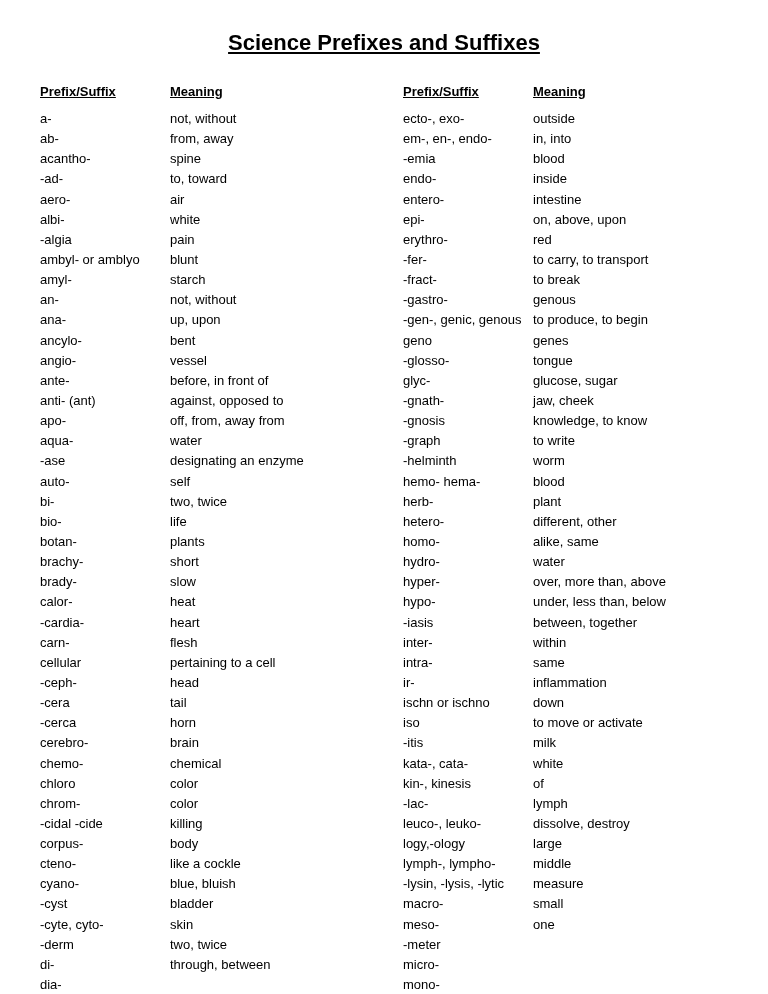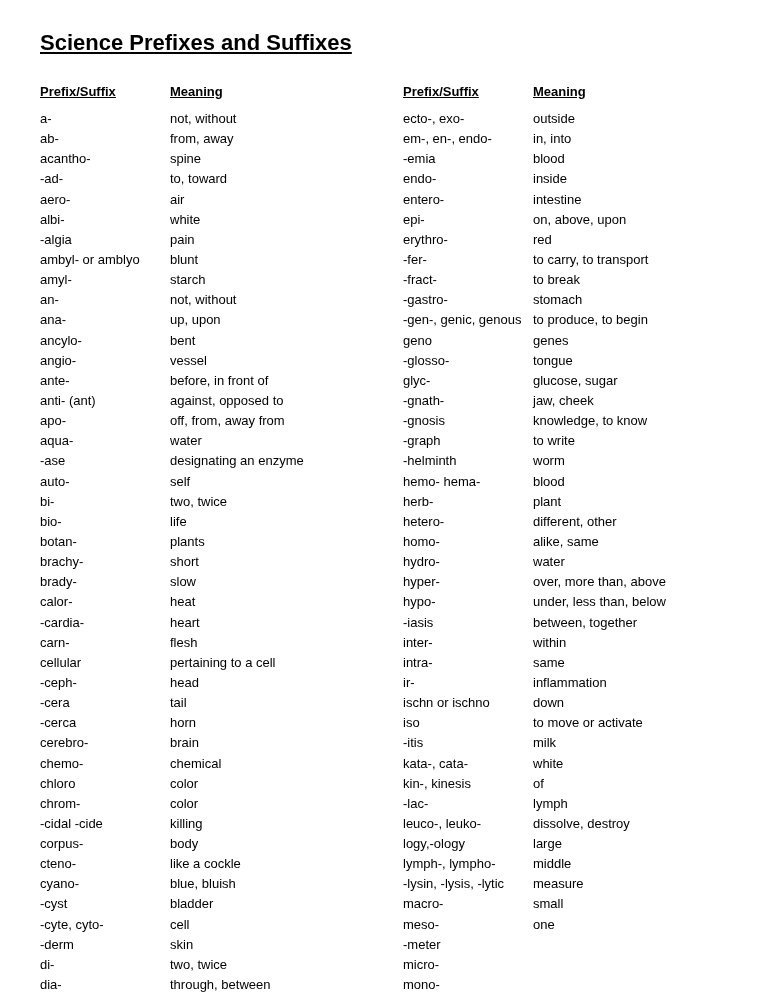--- a/index.html
+++ b/index.html
@@ -4,21 +4,21 @@
   <style>
     * { margin: 0; padding: 0; box-sizing: border-box; }
     body {
       background: #fff;
       font-family: Arial, sans-serif;
       font-size: 13px;
       color: #000;
       padding: 30px 40px;
     }
     h1 {
-      text-align: left;
+      text-align: center;
       font-size: 22px;
       font-weight: bold;
       text-decoration: underline;
       margin-bottom: 28px;
     }
     .col-header {
       font-weight: bold;
       text-decoration: underline;
       margin-bottom: 10px;
       font-size: 13px;
@@ -144,21 +144,20 @@
           <div class="entry">horn</div>
           <div class="entry">brain</div>
           <div class="entry">chemical</div>
           <div class="entry">color</div>
           <div class="entry">color</div>
           <div class="entry">killing</div>
           <div class="entry">body</div>
           <div class="entry">like a cockle</div>
           <div class="entry">blue, bluish</div>
           <div class="entry">bladder</div>
-          <div class="entry">cell</div>
           <div class="entry">skin</div>
           <div class="entry">two, twice</div>
           <div class="entry">through, between</div>
         </div>
     </div>
   </div>
 
   <div class="right-section">
     <div class="prefix-col">
       <div class="col-header">Prefix/Suffix</div>
@@ -214,21 +213,21 @@
       <div id="right-meaning-entries">
           <div class="entry">outside</div>
           <div class="entry">in, into</div>
           <div class="entry">blood</div>
           <div class="entry">inside</div>
           <div class="entry">intestine</div>
           <div class="entry">on, above, upon</div>
           <div class="entry">red</div>
           <div class="entry">to carry, to transport</div>
           <div class="entry">to break</div>
-          <div class="entry">stomach</div>
+          <div class="entry">genous</div>
           <div class="entry">to produce, to begin</div>
           <div class="entry">genes</div>
           <div class="entry">tongue</div>
           <div class="entry">glucose, sugar</div>
           <div class="entry">jaw, cheek</div>
           <div class="entry">knowledge, to know</div>
           <div class="entry">to write</div>
           <div class="entry">worm</div>
           <div class="entry">blood</div>
           <div class="entry">plant</div>

